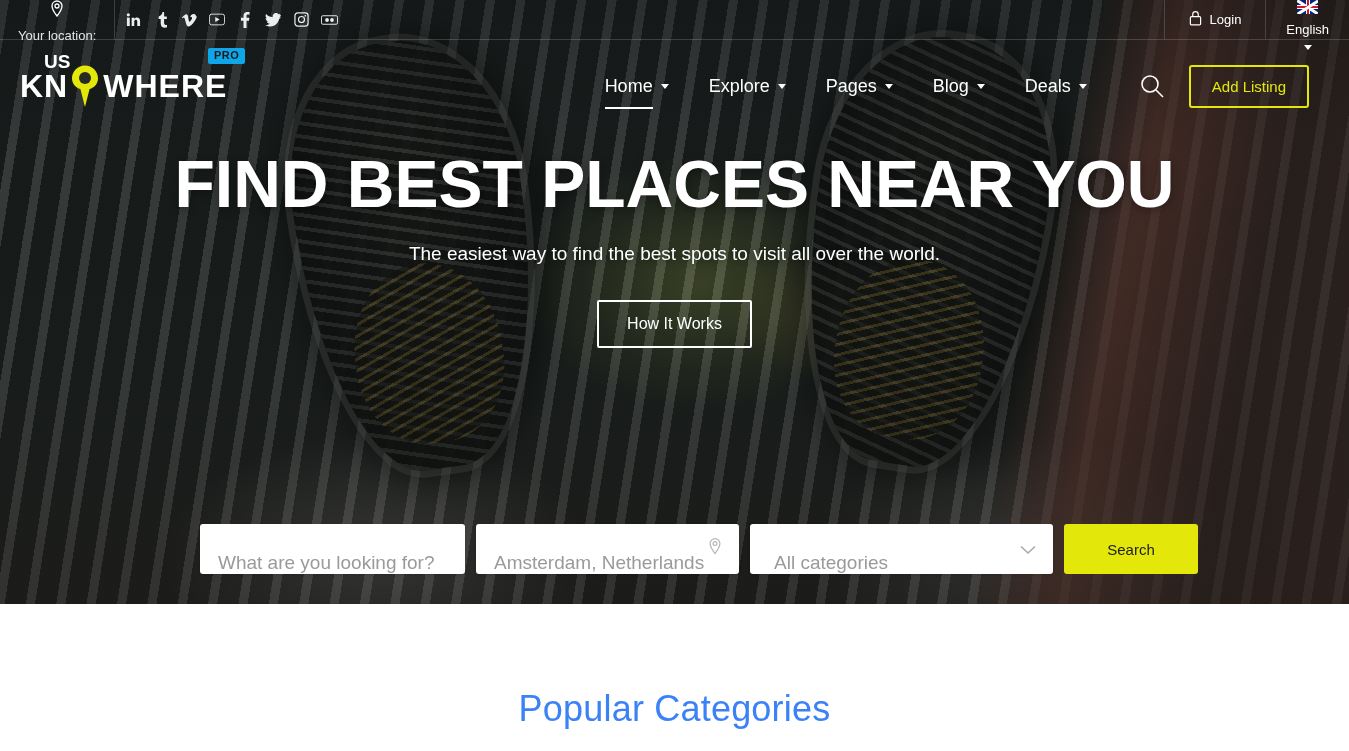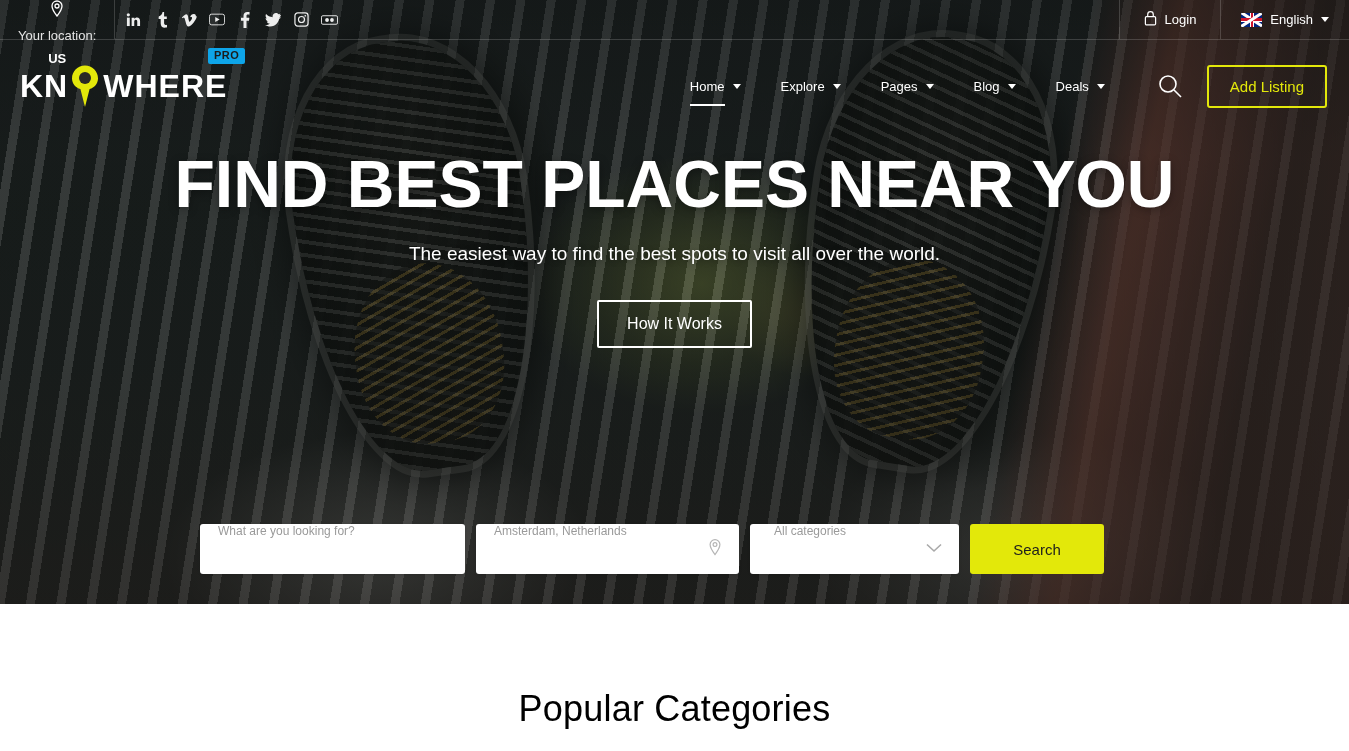--- a/index.html
+++ b/index.html
@@ -74,21 +74,21 @@
     color:#e9e9e9;
   }
   .topbar-left {
     display:flex; align-items:center; gap:8px;
     padding:0 18px 0 18px;
     border-right:1px solid rgba(255,255,255,.17);
     white-space:nowrap;
     flex-direction:column;
   }
   .topbar-left .loc-label { color:#e4e4e4; font-size:13px; }
-  .topbar-left .loc-value { color:#fff; font-weight:bold; font-size:13px; }
+  .topbar-left .loc-value { color:#fff; font-weight:bold; font-size:19px; }
   .socials {
     display:flex; align-items:center; gap:0;
     padding:0 4px;
     flex:0 0 auto;
   }
   .soc {
     width:28px; height:40px;
     display:flex; align-items:center; justify-content:center;
     color:#fff; opacity:.92;
     font-size:14px; line-height:1;
@@ -98,20 +98,21 @@
   .topbar-login {
     display:flex; align-items:center; gap:8px;
     padding:0 24px;
     border-right:1px solid rgba(255,255,255,.17);
     color:#fff;
   }
   .topbar-lang {
     display:flex; align-items:center; gap:8px;
     padding:0 20px 0 20px;
     color:#fff;
+    flex-direction:column;
   }
   .flag {
     width:21px; height:14px; position:relative; display:inline-block;
     background:#00247d; overflow:hidden; border-radius:1px;
     flex:0 0 auto;
   }
   .flag::before{
     content:""; position:absolute; left:-4px; top:5.5px; width:30px; height:3px;
     background:#fff;
     box-shadow:0 0 0 0 #fff;
@@ -180,21 +181,21 @@
   }
   .nav-menu {
     display:flex; align-items:center; gap:0;
     margin-left:auto;
   }
   .nav-item {
     position:relative;
     display:flex; align-items:center; gap:8px;
     padding:0 20px;
     height:60px;
-    color:#ffffff; font-size:13px;
+    color:#ffffff; font-size:18px;
     white-space:nowrap;
   }
   .nav-item .nav-label { position:relative; }
   .nav-item.active .nav-label::after {
     content:""; position:absolute; left:0; right:0; bottom:-12px;
     height:2px; background:#fff;
   }
   .nav-caret {
     width:0; height:0;
     border-left:4px solid transparent;
@@ -209,21 +210,21 @@
   }
   .add-listing {
     border:2px solid #e3e80a;
     color:#e3e80a;
     background:transparent;
     font-size:15px;
     padding:11px 21px;
     border-radius:3px;
     font-family:inherit;
     white-space:nowrap;
-    margin-right:2px;
+    margin-right:20px;
   }
 
   
   .hero-content {
     position:absolute; left:0; right:0; top:150px;
     z-index:6; text-align:center; color:#fff;
   }
   .hero-title {
     font-size:66px; font-weight:bold; letter-spacing:0px;
     line-height:1.05;
@@ -247,48 +248,48 @@
   .searchbar {
     position:absolute; left:200px; top:524px;
     display:flex; align-items:center; gap:11px;
     z-index:7;
   }
   .s-field {
     position:relative;
     height:50px;
     background:#fff;
     border-radius:3px;
-    display:flex; align-items:flex-start;
+    display:flex; align-items:flex-end;
     padding:0 18px;
     color:#9a9a9a;
-    font-size:12px;
+    font-size:19px;
     box-shadow:0 1px 3px rgba(0,0,0,.12);
   }
   .s-field.kw { width:265px; }
   .s-field.loc { width:263px; }
-  .s-field.cat { width:209px;padding-left:24px; }
+  .s-field.cat { width:303px;padding-left:24px; }
   .s-field .s-icon { position:absolute; right:17px; top:50%; transform:translateY(-50%); color:#b0b0b0; }
   .s-btn {
     width:134px; height:50px;
     background:#e3e80a; color:#1d1d1d;
     border:none; border-radius:3px;
     font-size:15px; font-family:inherit;
     cursor:pointer;
   }
 
   
   .section {
     position:absolute; top:604px; left:0; right:0;
     height:147px;
     background:#fff;
     text-align:center;
     padding-top:84px;
   }
   .section-title {
-    font-size:36px; font-weight:normal; color:#000000;
+    font-size:36px; font-weight:normal; color:#3b82f6;
     letter-spacing:.2px;
   }
 </style>
 </head>
 <body>
 
 <div class="hero">
   <div class="hero-photo"></div>
   <div class="shoe left"></div>
   <div class="shoe right"></div>

